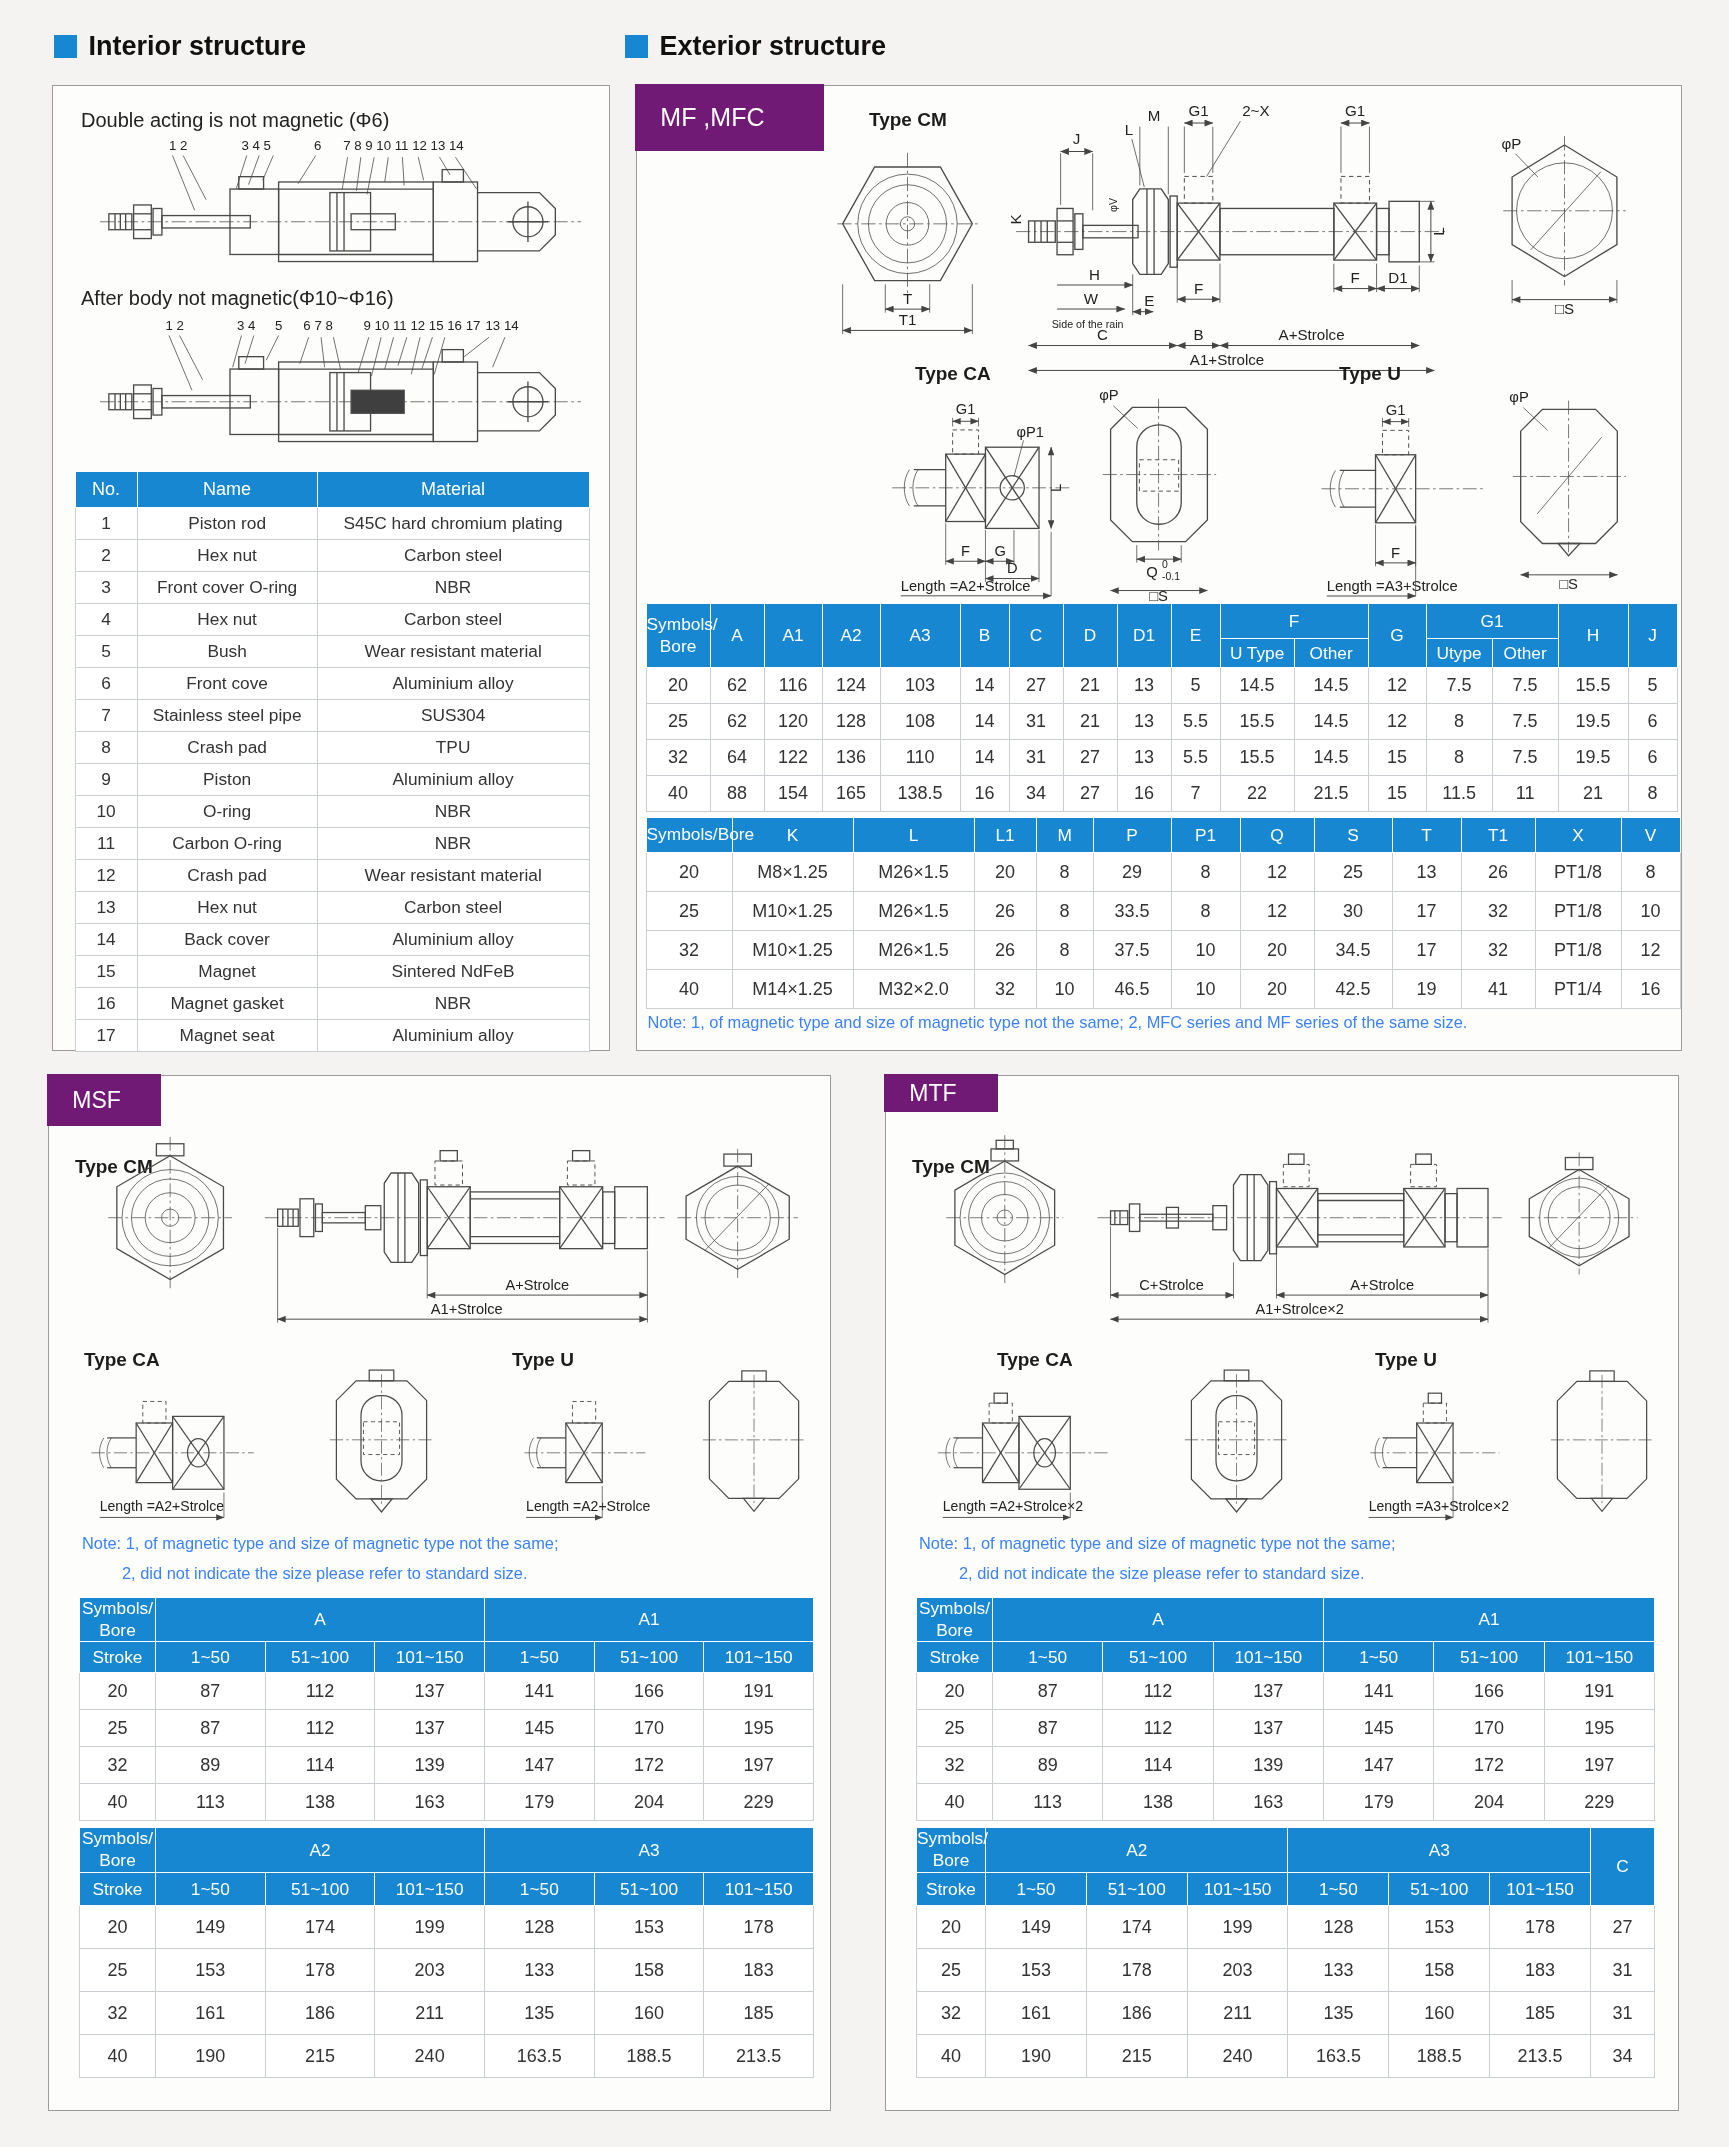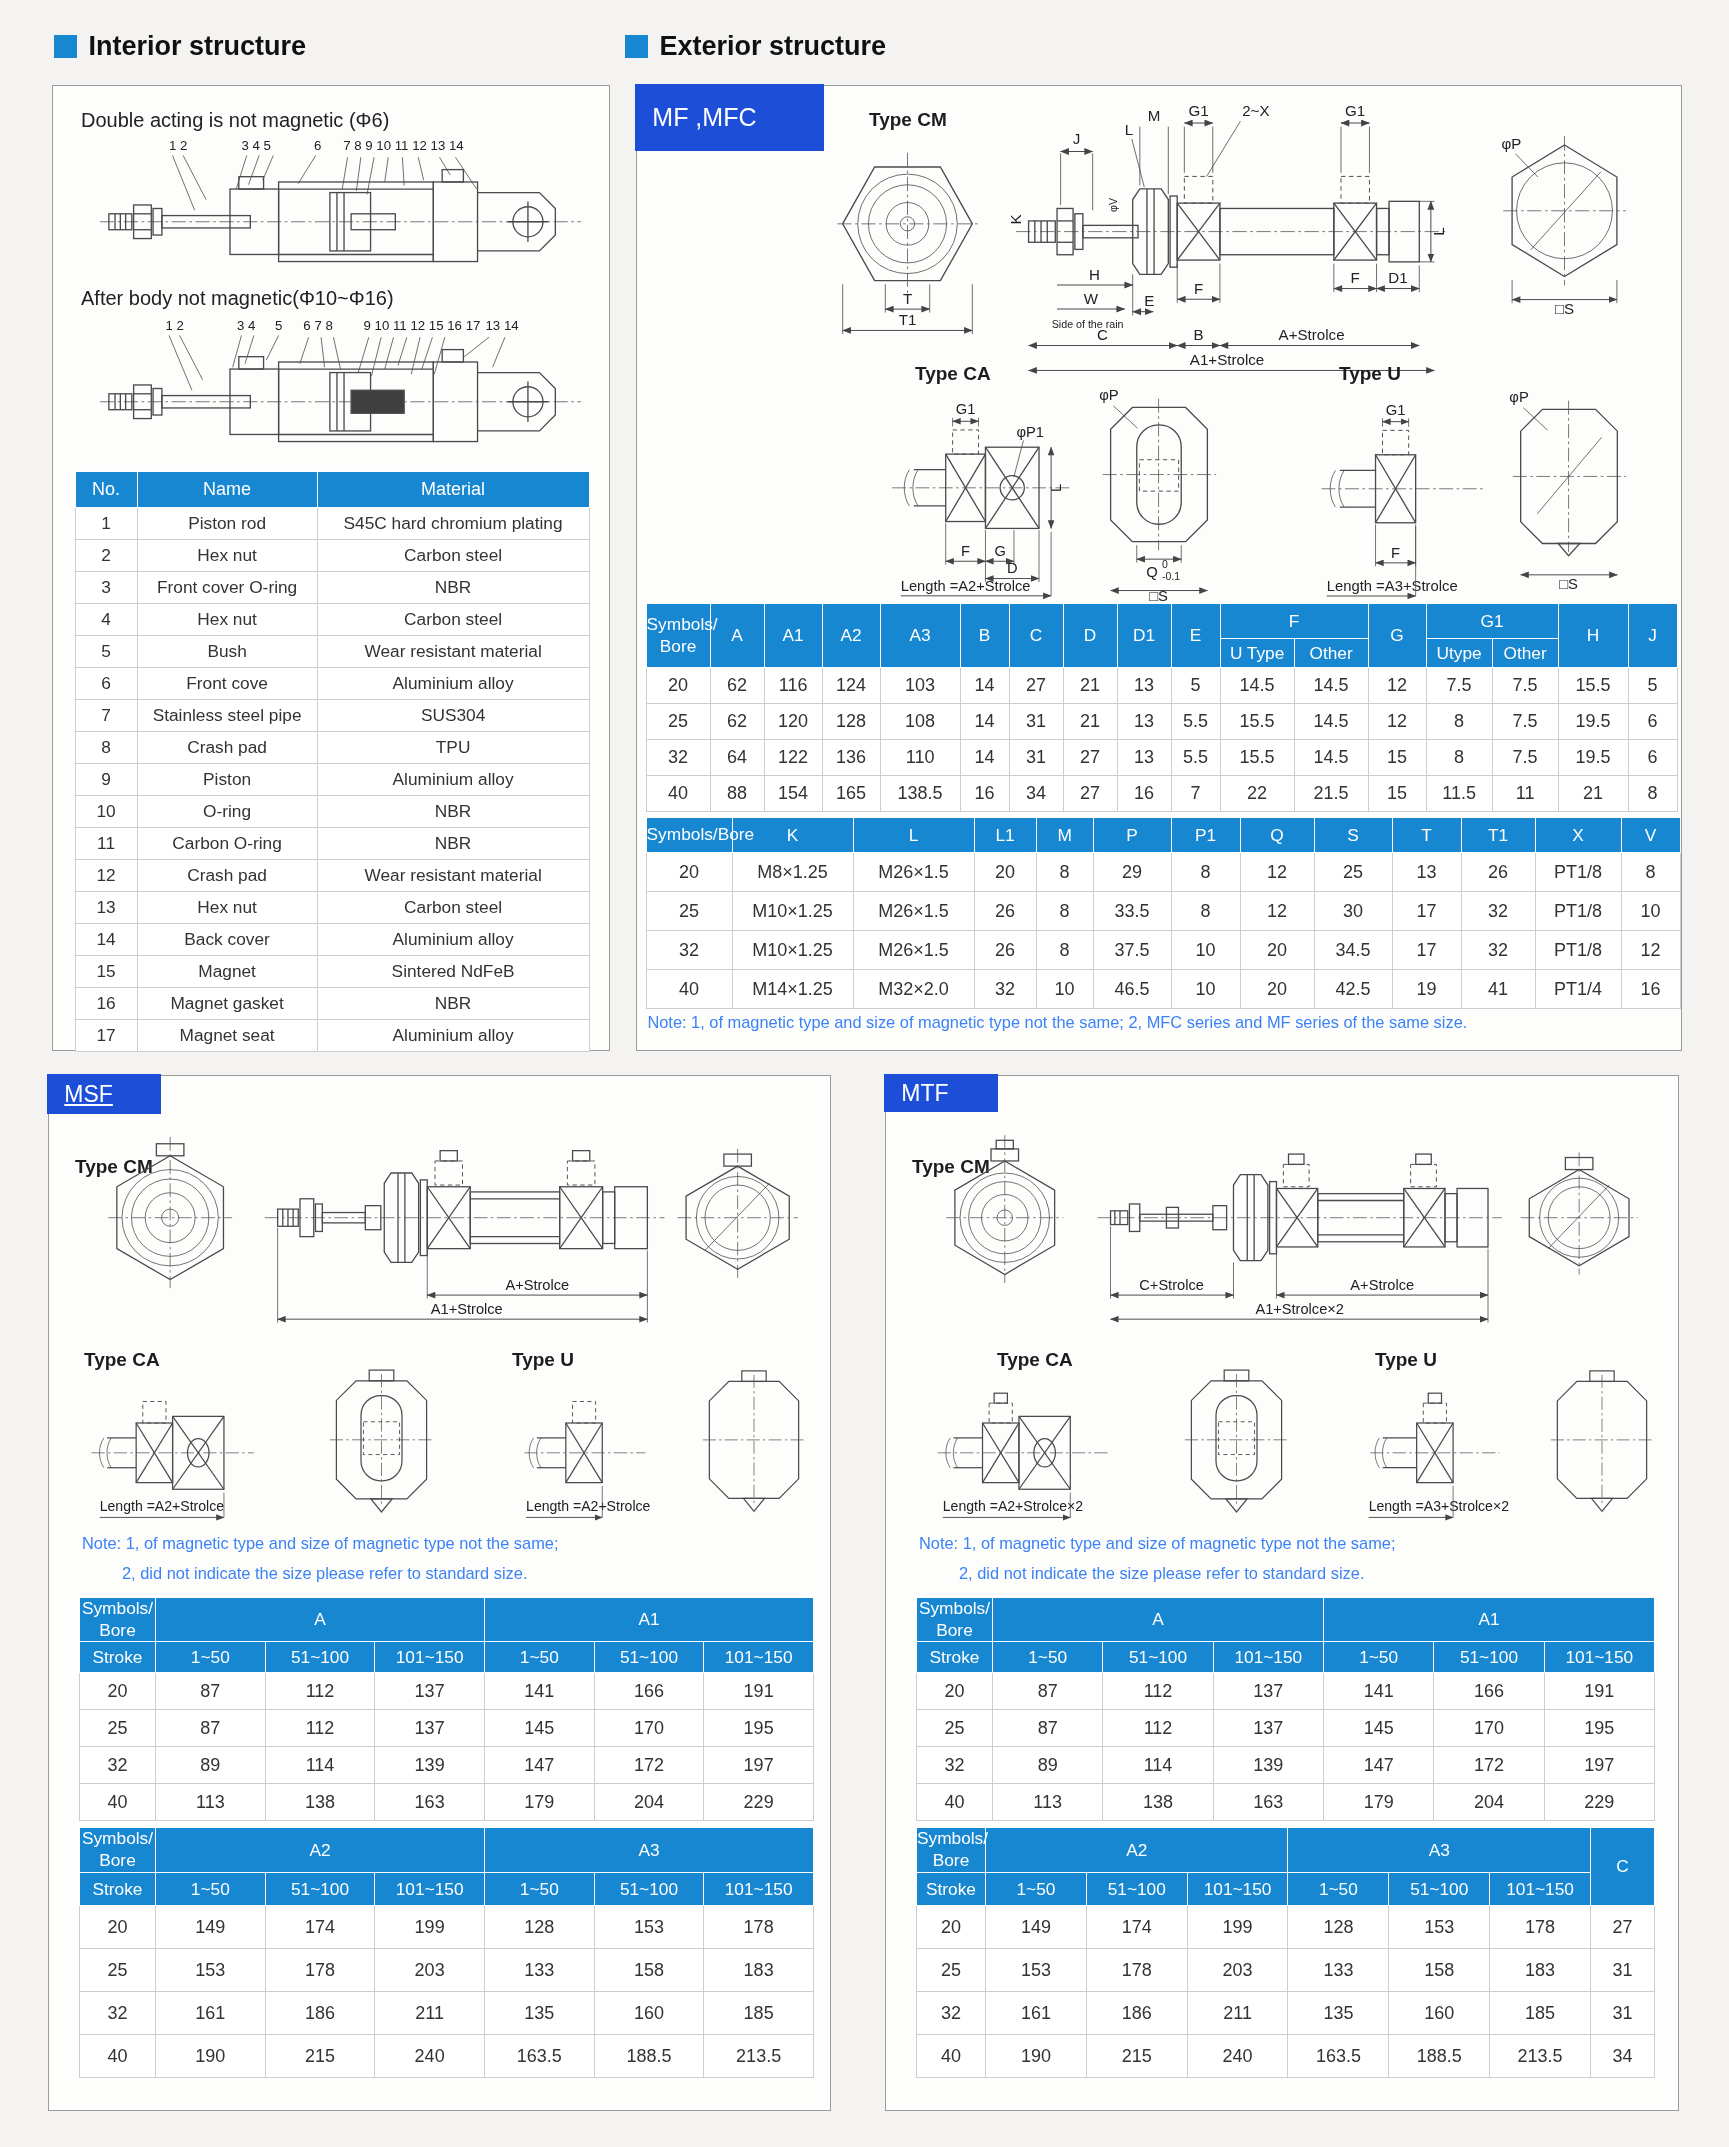--- a/index.html
+++ b/index.html
@@ -1,20 +1,20 @@
 <!DOCTYPE html>
 <html style="font-size:14px"><head>
 <meta charset="utf-8">
 <style>
   html,body{margin:0;padding:0;background:#e8e7e5;}
   .page{position:relative;width:1729px;height:2148px;background:#f4f3f1;font-family:"Liberation Sans",sans-serif;overflow:hidden;}
   .sec-title{position:absolute;display:flex;align-items:center;gap:12px;font-size:27px;font-weight:bold;color:#101010;}
   .bullet{width:22.5px;height:22.5px;background:#1787d1;display:inline-block;}
   .panel{position:absolute;background:#fdfdfc;border:1.7px solid #9b9b9b;box-sizing:border-box;}
-  .badge{position:absolute;background:#1d4ed8;color:#fff;display:flex;align-items:center;padding-left:17px;box-sizing:border-box;}
+  .badge{position:absolute;background:#701a75;color:#fff;display:flex;align-items:center;padding-left:25px;box-sizing:border-box;}
   .typetitle{position:absolute;font-size:19px;font-weight:bold;color:#1c1c1c;}
   .cap{position:absolute;font-size:20px;color:#222;}
   .note{position:absolute;font-size:16.4px;color:#3b82f6;}
   .abs{position:absolute;}
   table.spec{border-collapse:collapse;table-layout:fixed;background:#a21caf;border:0.9px solid #c3c9cd;}
   table.spec th{background:#1787d1;color:#fff;font-weight:normal;border:0.9px solid #fdfdfd;font-size:17.3px;text-align:center;padding:0;}
   table.spec td{border:0.9px solid #c9ced2;color:#333;text-align:center;font-size:18px;background:#fff;padding:0;}
   th.bore{font-size:13px;text-align:left;padding-left:3.5px;white-space:pre-line;line-height:1.25;}
   th.stroke{font-size:14px;text-align:left;padding-left:2.6px;}
   #parts-table th{font-size:18px;height:35px;}
@@ -667,21 +667,21 @@
             <td>PT1/4</td>
             <td>16</td>
           </tr>
         </tbody>
     </table>
 
     <div class="note" style="left:10.4px;top:927px;">Note: 1, of magnetic type and size of magnetic type not the same; 2, MFC series and MF series of the same size.</div>
   </div>
 
   <div class="panel" style="left:48px;top:1075px;width:783px;height:1036px;">
-    <div class="badge" style="left:-1.7px;top:-1.7px;width:114px;height:40px;font-size:23px;text-decoration:underline;">MSF</div>
+    <div class="badge" style="left:-1.7px;top:-1.7px;width:114px;height:52px;font-size:23px;">MSF</div>
     <div class="typetitle" style="left:26px;top:80px;">Type CM</div>
 
     <svg class="abs" style="left:21.6px;top:54px;" width="740" height="227" viewBox="0 0 860 264">
       <g class="ln">
         <path d="M115,30 L177,66 L177,138 L115,174 L53,138 L53,66 Z"></path>
         <rect x="99" y="16" width="32" height="14"></rect>
       </g>
       <circle class="thin" cx="115" cy="102" r="56"></circle>
         <circle class="thin" cx="115" cy="102" r="45"></circle>
         <circle class="thin" cx="115" cy="102" r="29"></circle>

